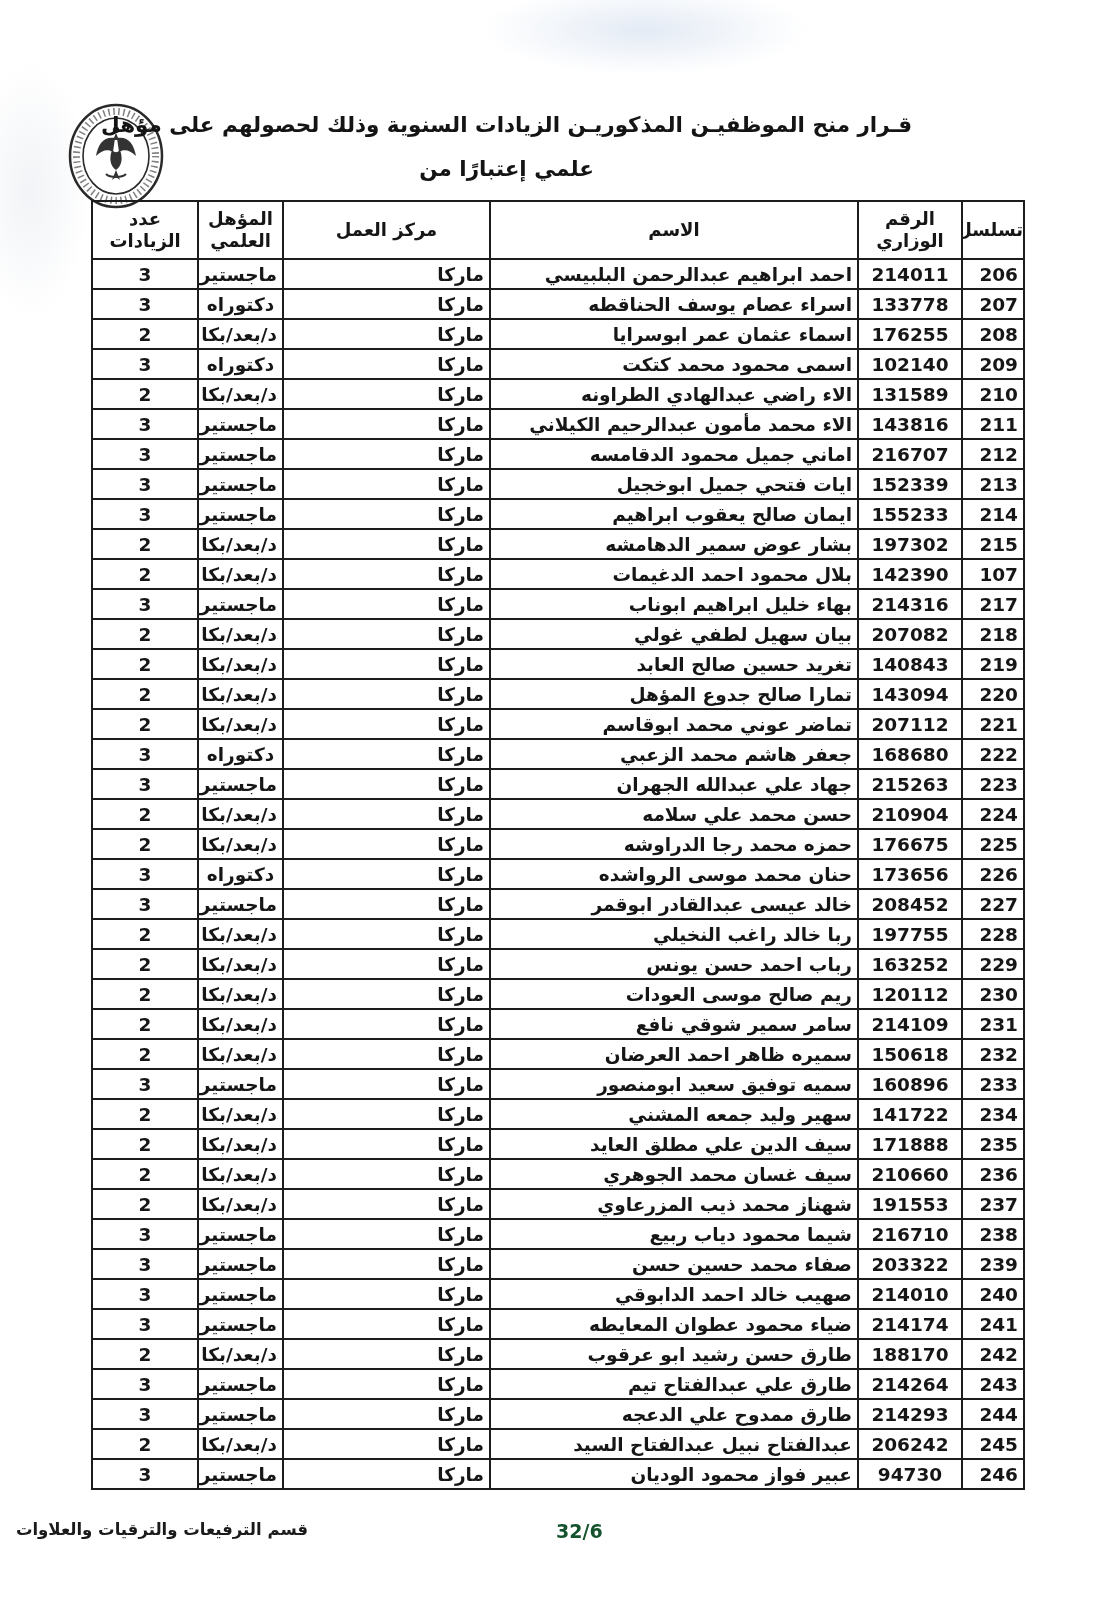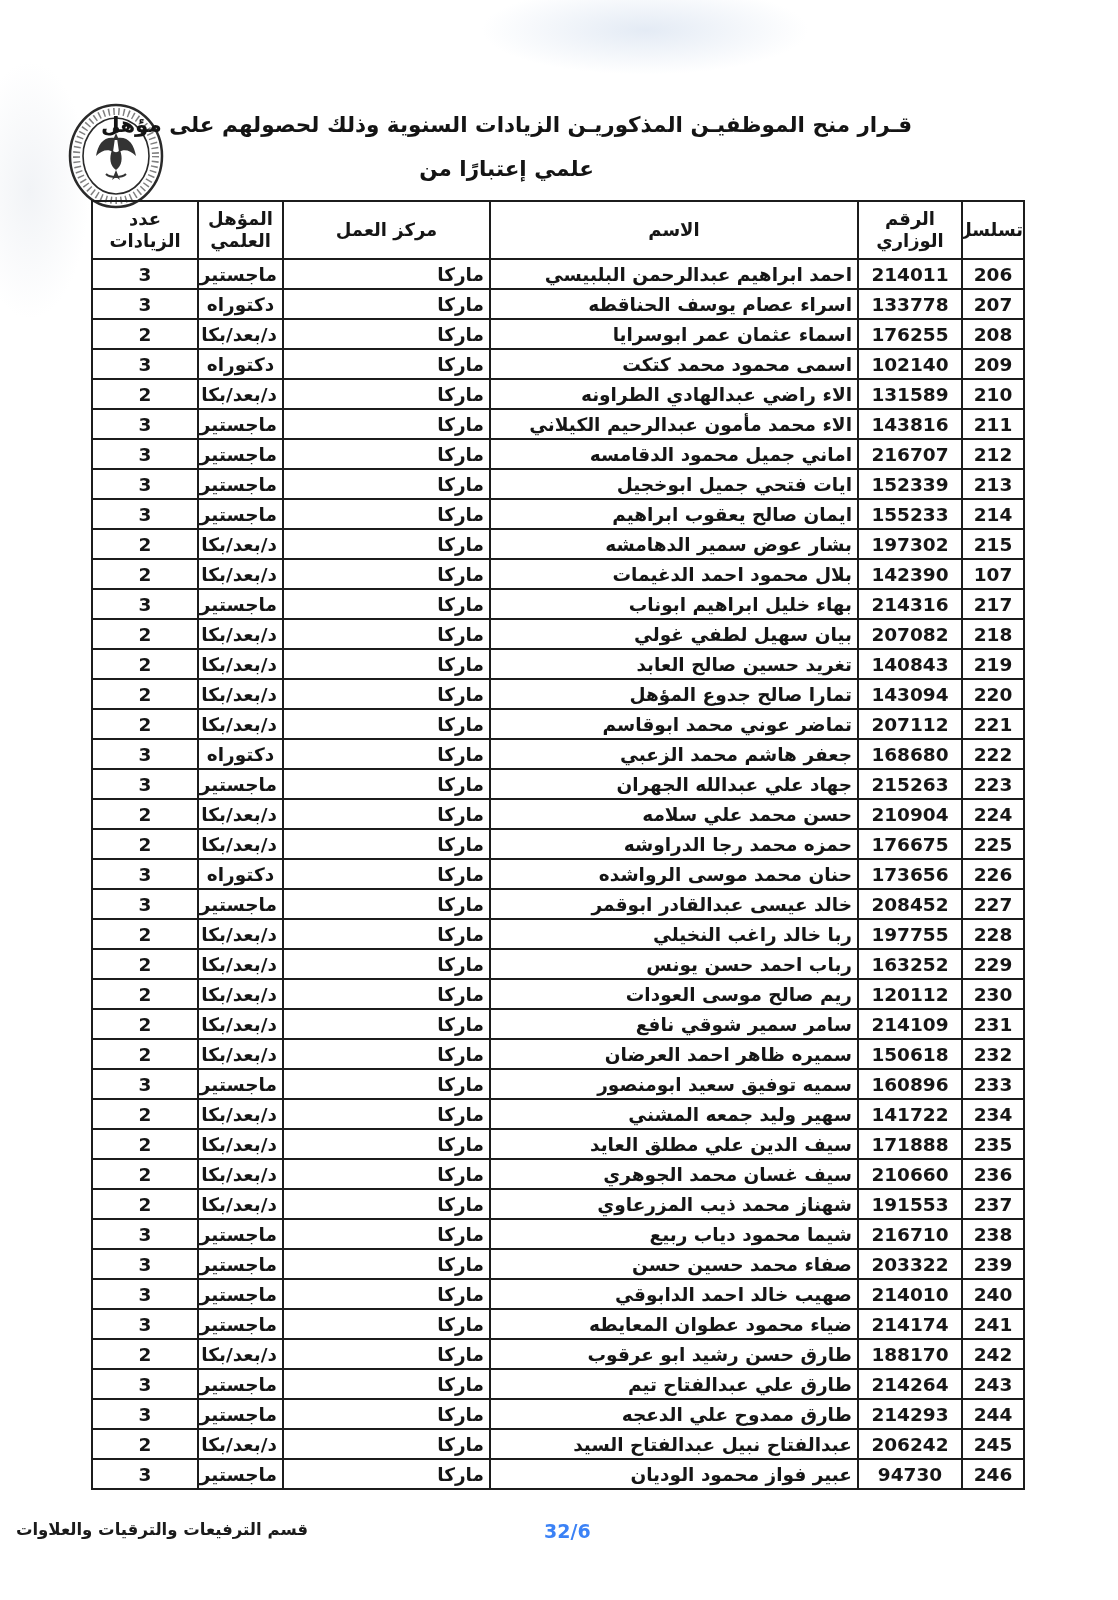--- a/index.html
+++ b/index.html
@@ -78,21 +78,21 @@
     text-align: center;
     vertical-align: middle;
     white-space: normal;
   }
   table.roster td {
     height: 30px;
     font-size: 18.5px;
     vertical-align: middle;
     padding: 0 5px;
   }
-  td.c-serial   { text-align: center; font-size: 19px; margin-top: 40px; }
+  td.c-serial   { text-align: right; font-size: 19px; margin-top: 40px; }
   td.c-minno    { text-align: center; font-size: 19px; direction: ltr; }
   td.c-name     { text-align: right; padding-right: 4px; }
   td.c-center   { text-align: right; padding-right: 5px; margin-left: 25px; }
   td.c-qual     { text-align: center; font-size: 15.5px; padding: 0 2px; }
   td.c-inc      { text-align: center; font-size: 19px; }
 
   
   .footer-dept {
     position: absolute;
     top: 1520px;
@@ -100,25 +100,25 @@
     width: 250px;
     text-align: left;
     font-weight: bold;
     font-size: 16.5px;
     white-space: nowrap;
     color: #1b1b1b;
   }
   .footer-page {
     position: absolute;
     top: 1520px;
-    left: 544px;
+    left: 556px;
     font-weight: bold;
     font-size: 19px;
     direction: ltr;
-    color: #3b82f6;
+    color: #14532d;
   }
 </style>
 </head>
 <body>
 
 <div class="page">
 
   <div class="smudge-top"></div>
   <div class="smudge-left"></div>
 

